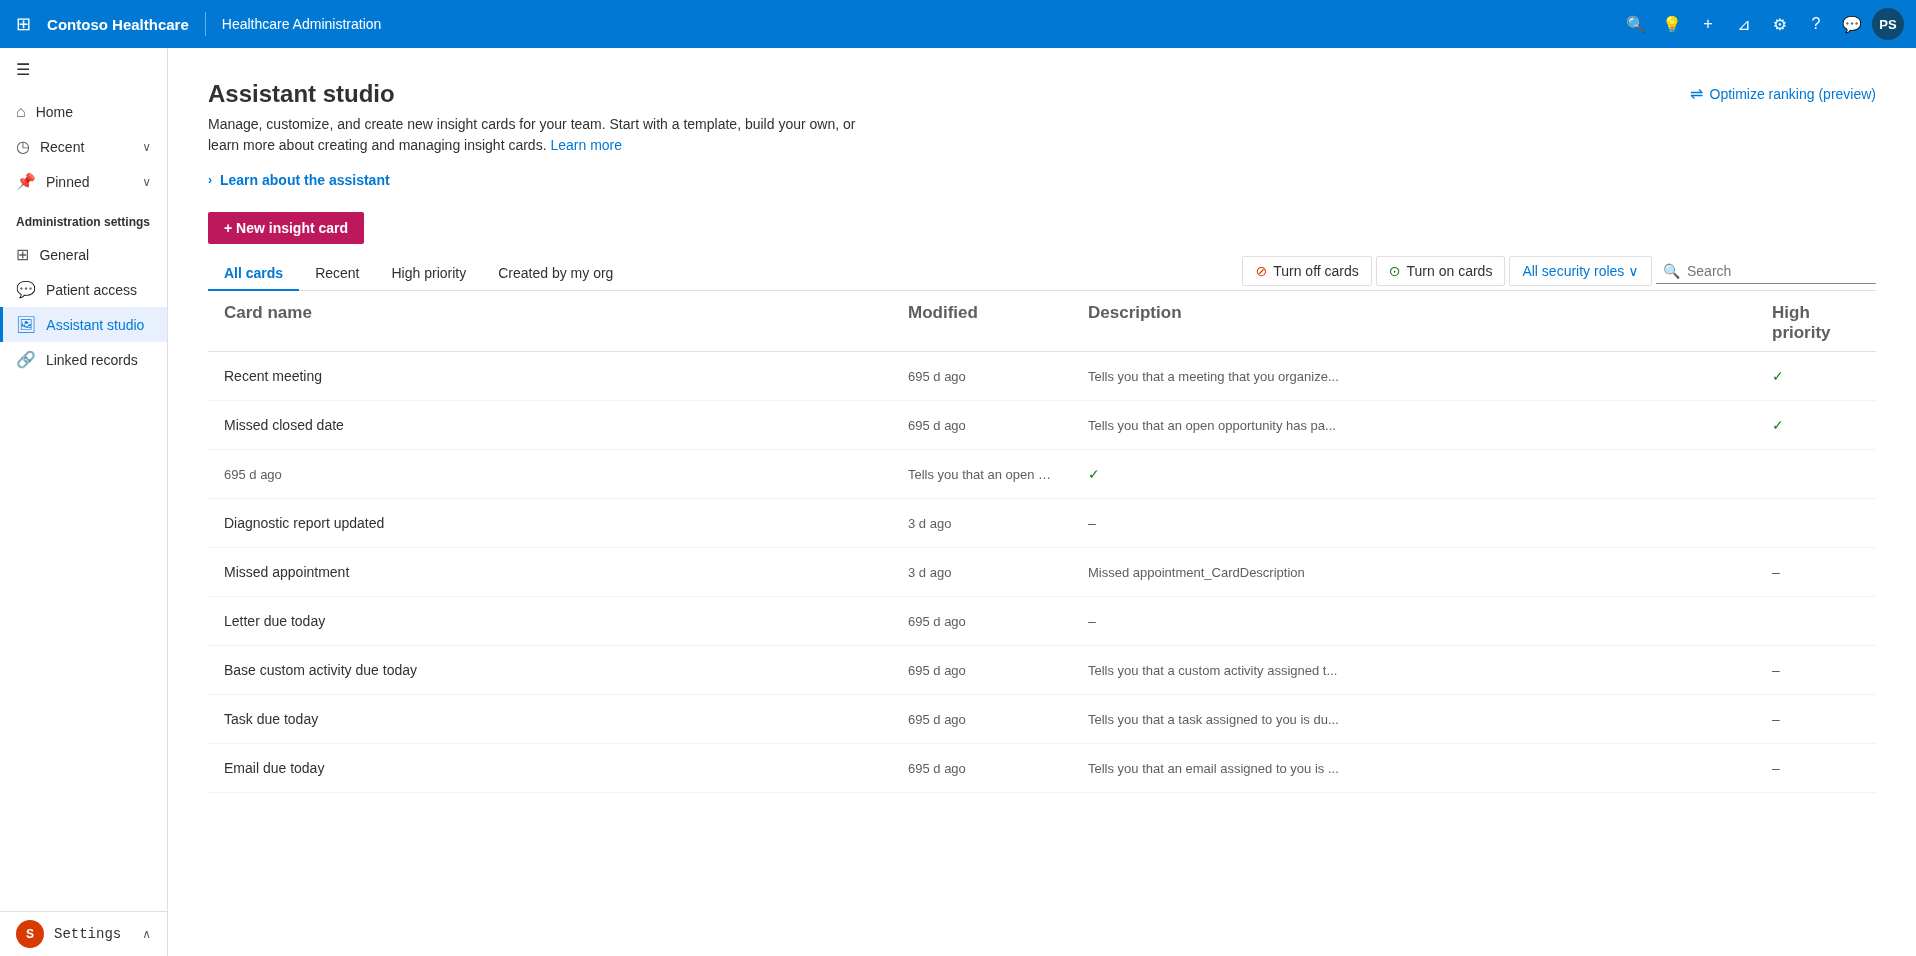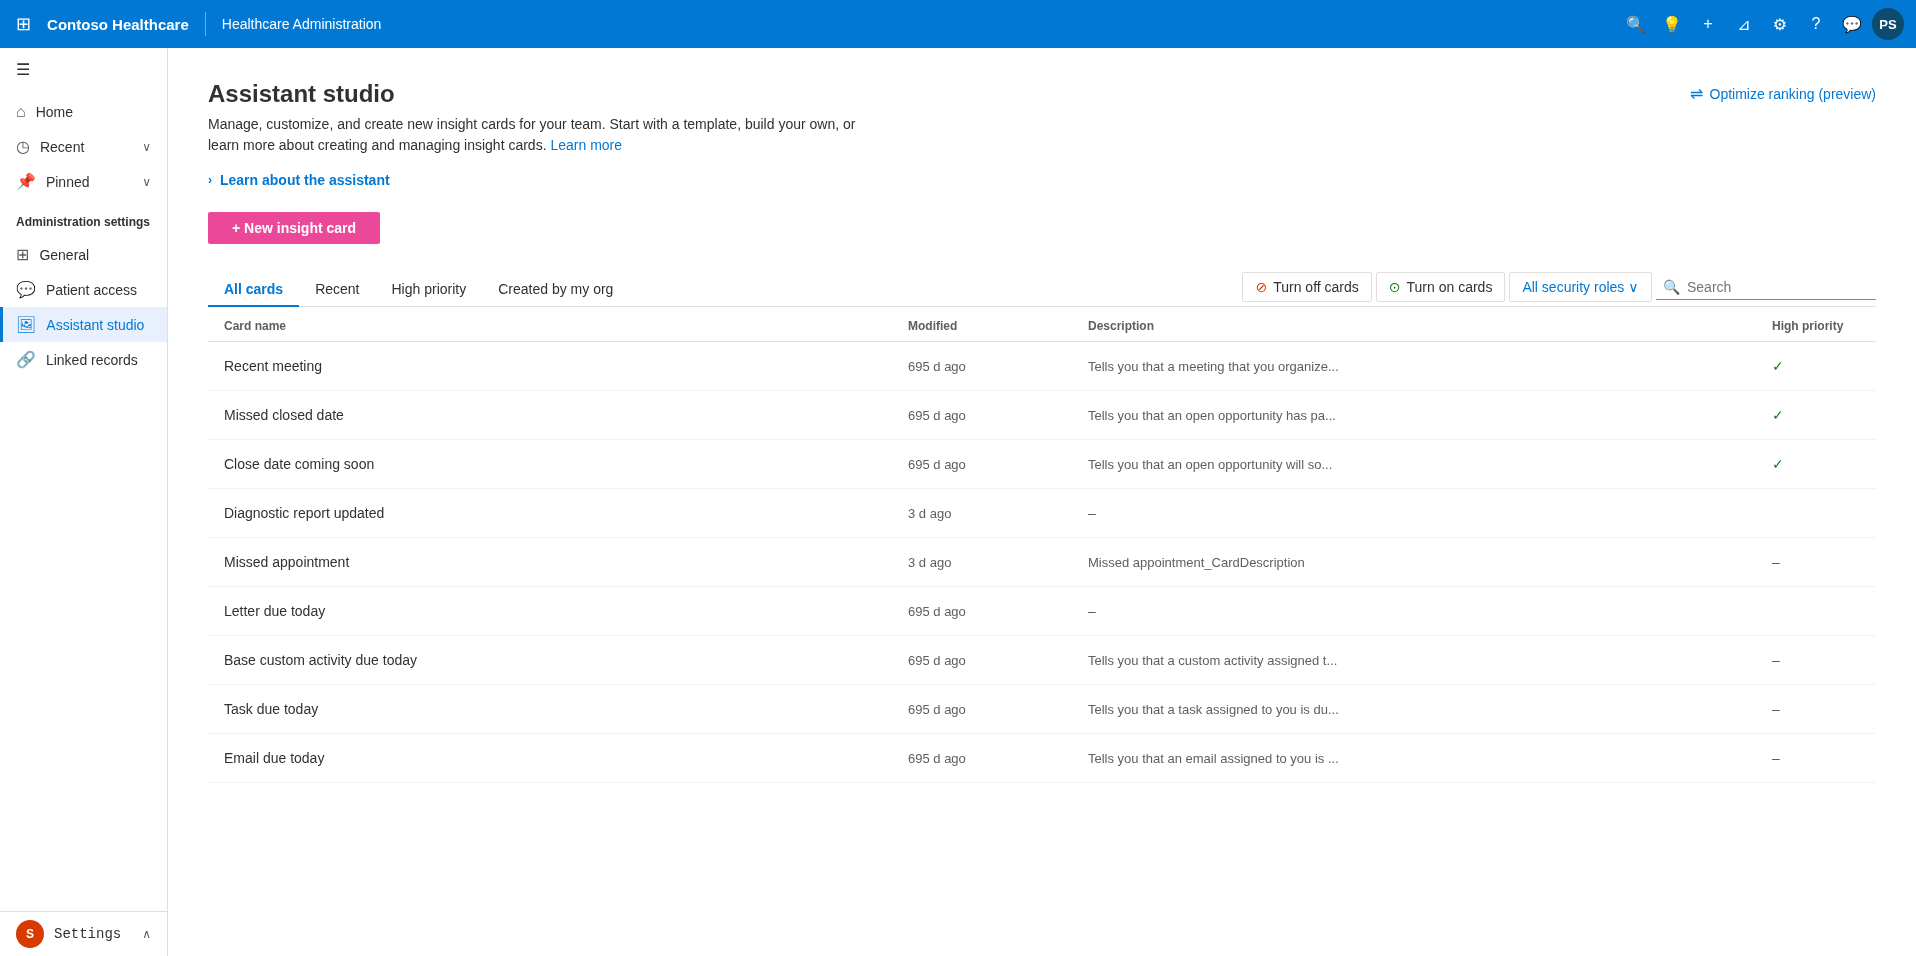--- a/index.html
+++ b/index.html
@@ -101,32 +101,32 @@
       gap: 8px;
       margin: 16px 0 24px;
       cursor: pointer;
       color: #0078d4;
       font-size: 14px;
       font-weight: 600;
     }
     .learn-chevron { font-size: 12px; color: #0078d4; }
 
     .new-card-btn {
-      background: #ec4899;
+      background: #be185d;
       color: #fff;
       border: none;
       border-radius: 2px;
-      padding: 8px 24px;
+      padding: 8px 16px;
       font-size: 14px;
       font-weight: 600;
       cursor: pointer;
       display: inline-flex;
       align-items: center;
       gap: 6px;
-      margin-bottom: 28px;
+      margin-bottom: 12px;
     }
 
     
     .tabs-row {
       display: flex;
       align-items: center;
       gap: 0;
       border-bottom: 1px solid #e1dfdd;
       margin-bottom: 0;
       flex-wrap: wrap;
@@ -194,21 +194,21 @@
     }
     .search-icon { color: #605e5c; font-size: 14px; }
 
     
     .cards-table { width: 100%; margin-top: 0; }
     .table-header {
       display: grid;
       grid-template-columns: 1fr 180px 1fr 120px;
       padding: 12px 0 8px;
       border-bottom: 1px solid #e1dfdd;
-      font-size: 12px;
+      font-size: 17px;
       font-weight: 600;
       color: #605e5c;
     }
     .table-header .col { padding: 0 16px; }
     .table-row {
       display: grid;
       grid-template-columns: 1fr 180px 1fr 120px;
       border-bottom: 1px solid #f3f2f1;
       padding: 4px 0;
       align-items: center;
@@ -357,21 +357,20 @@
       </div>
 
       <div class="table-row">
         <div class="table-cell">Missed closed date</div>
         <div class="table-cell modified">695 d ago</div>
         <div class="table-cell description">Tells you that an open opportunity has pa...</div>
         <div class="table-cell priority"><span class="check-icon">✓</span></div>
       </div>
 
       <div class="table-row">
-        <div class="table-cell">Close date coming soon</div>
         <div class="table-cell modified">695 d ago</div>
         <div class="table-cell description">Tells you that an open opportunity will so...</div>
         <div class="table-cell priority"><span class="check-icon">✓</span></div>
       </div>
 
       <div class="table-row">
         <div class="table-cell">Diagnostic report updated</div>
         <div class="table-cell modified">3 d ago</div>
         <div class="table-cell priority"><span class="dash-icon">–</span></div>
       </div>

